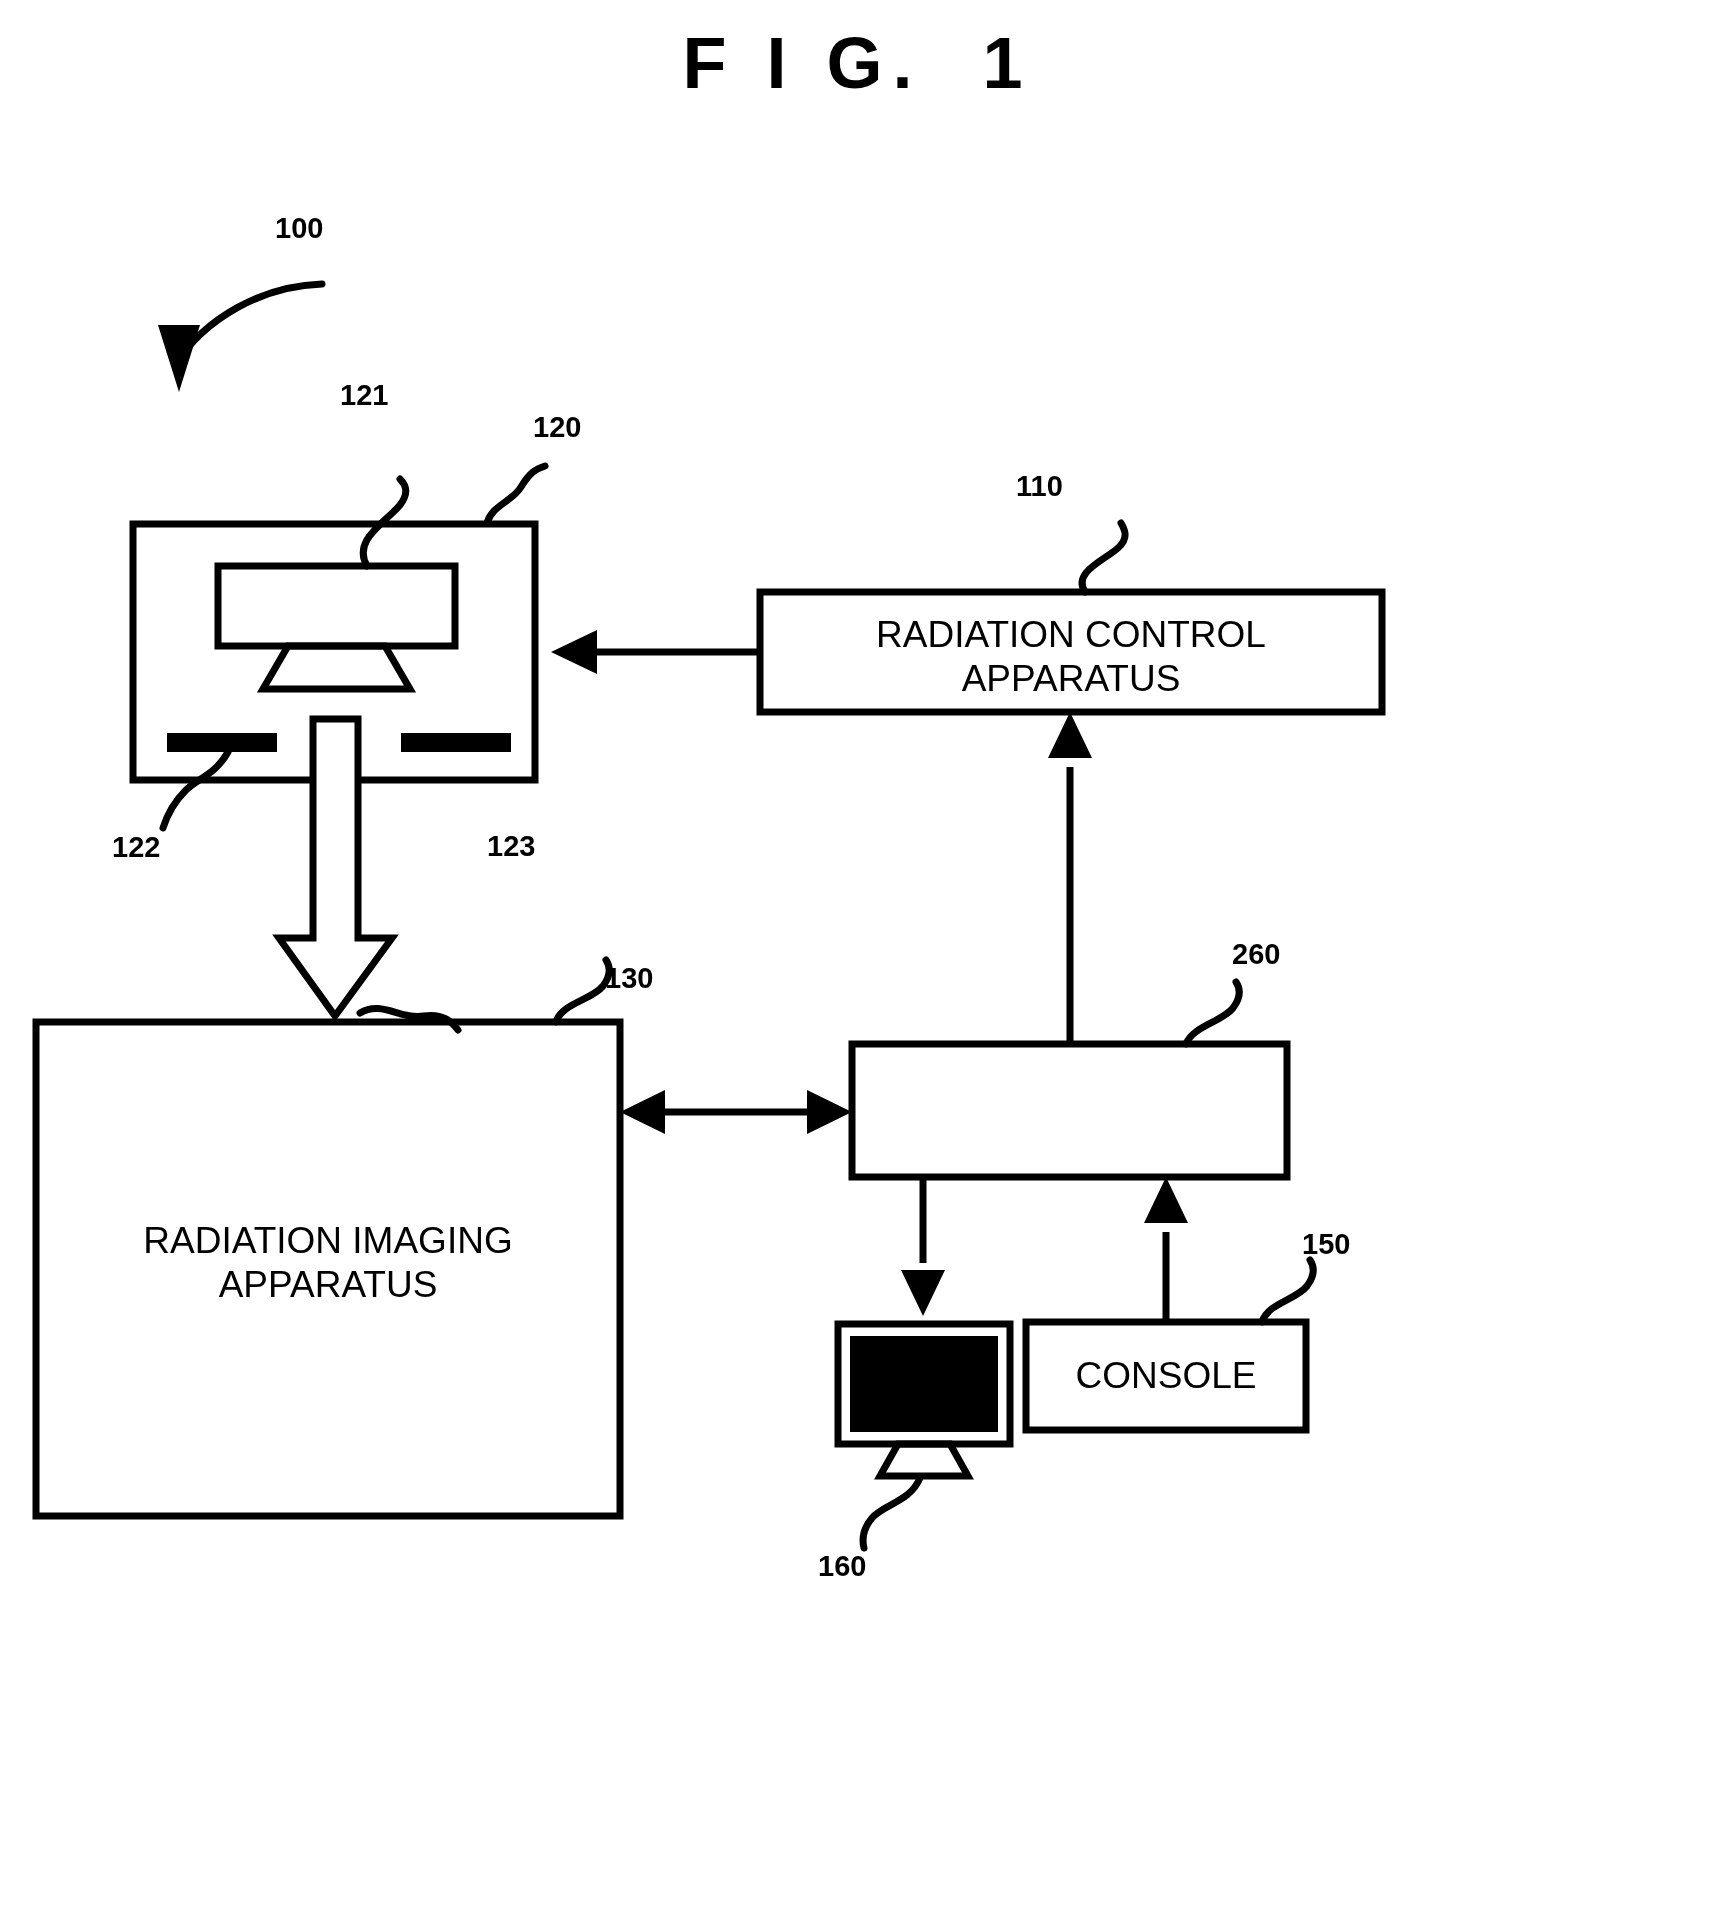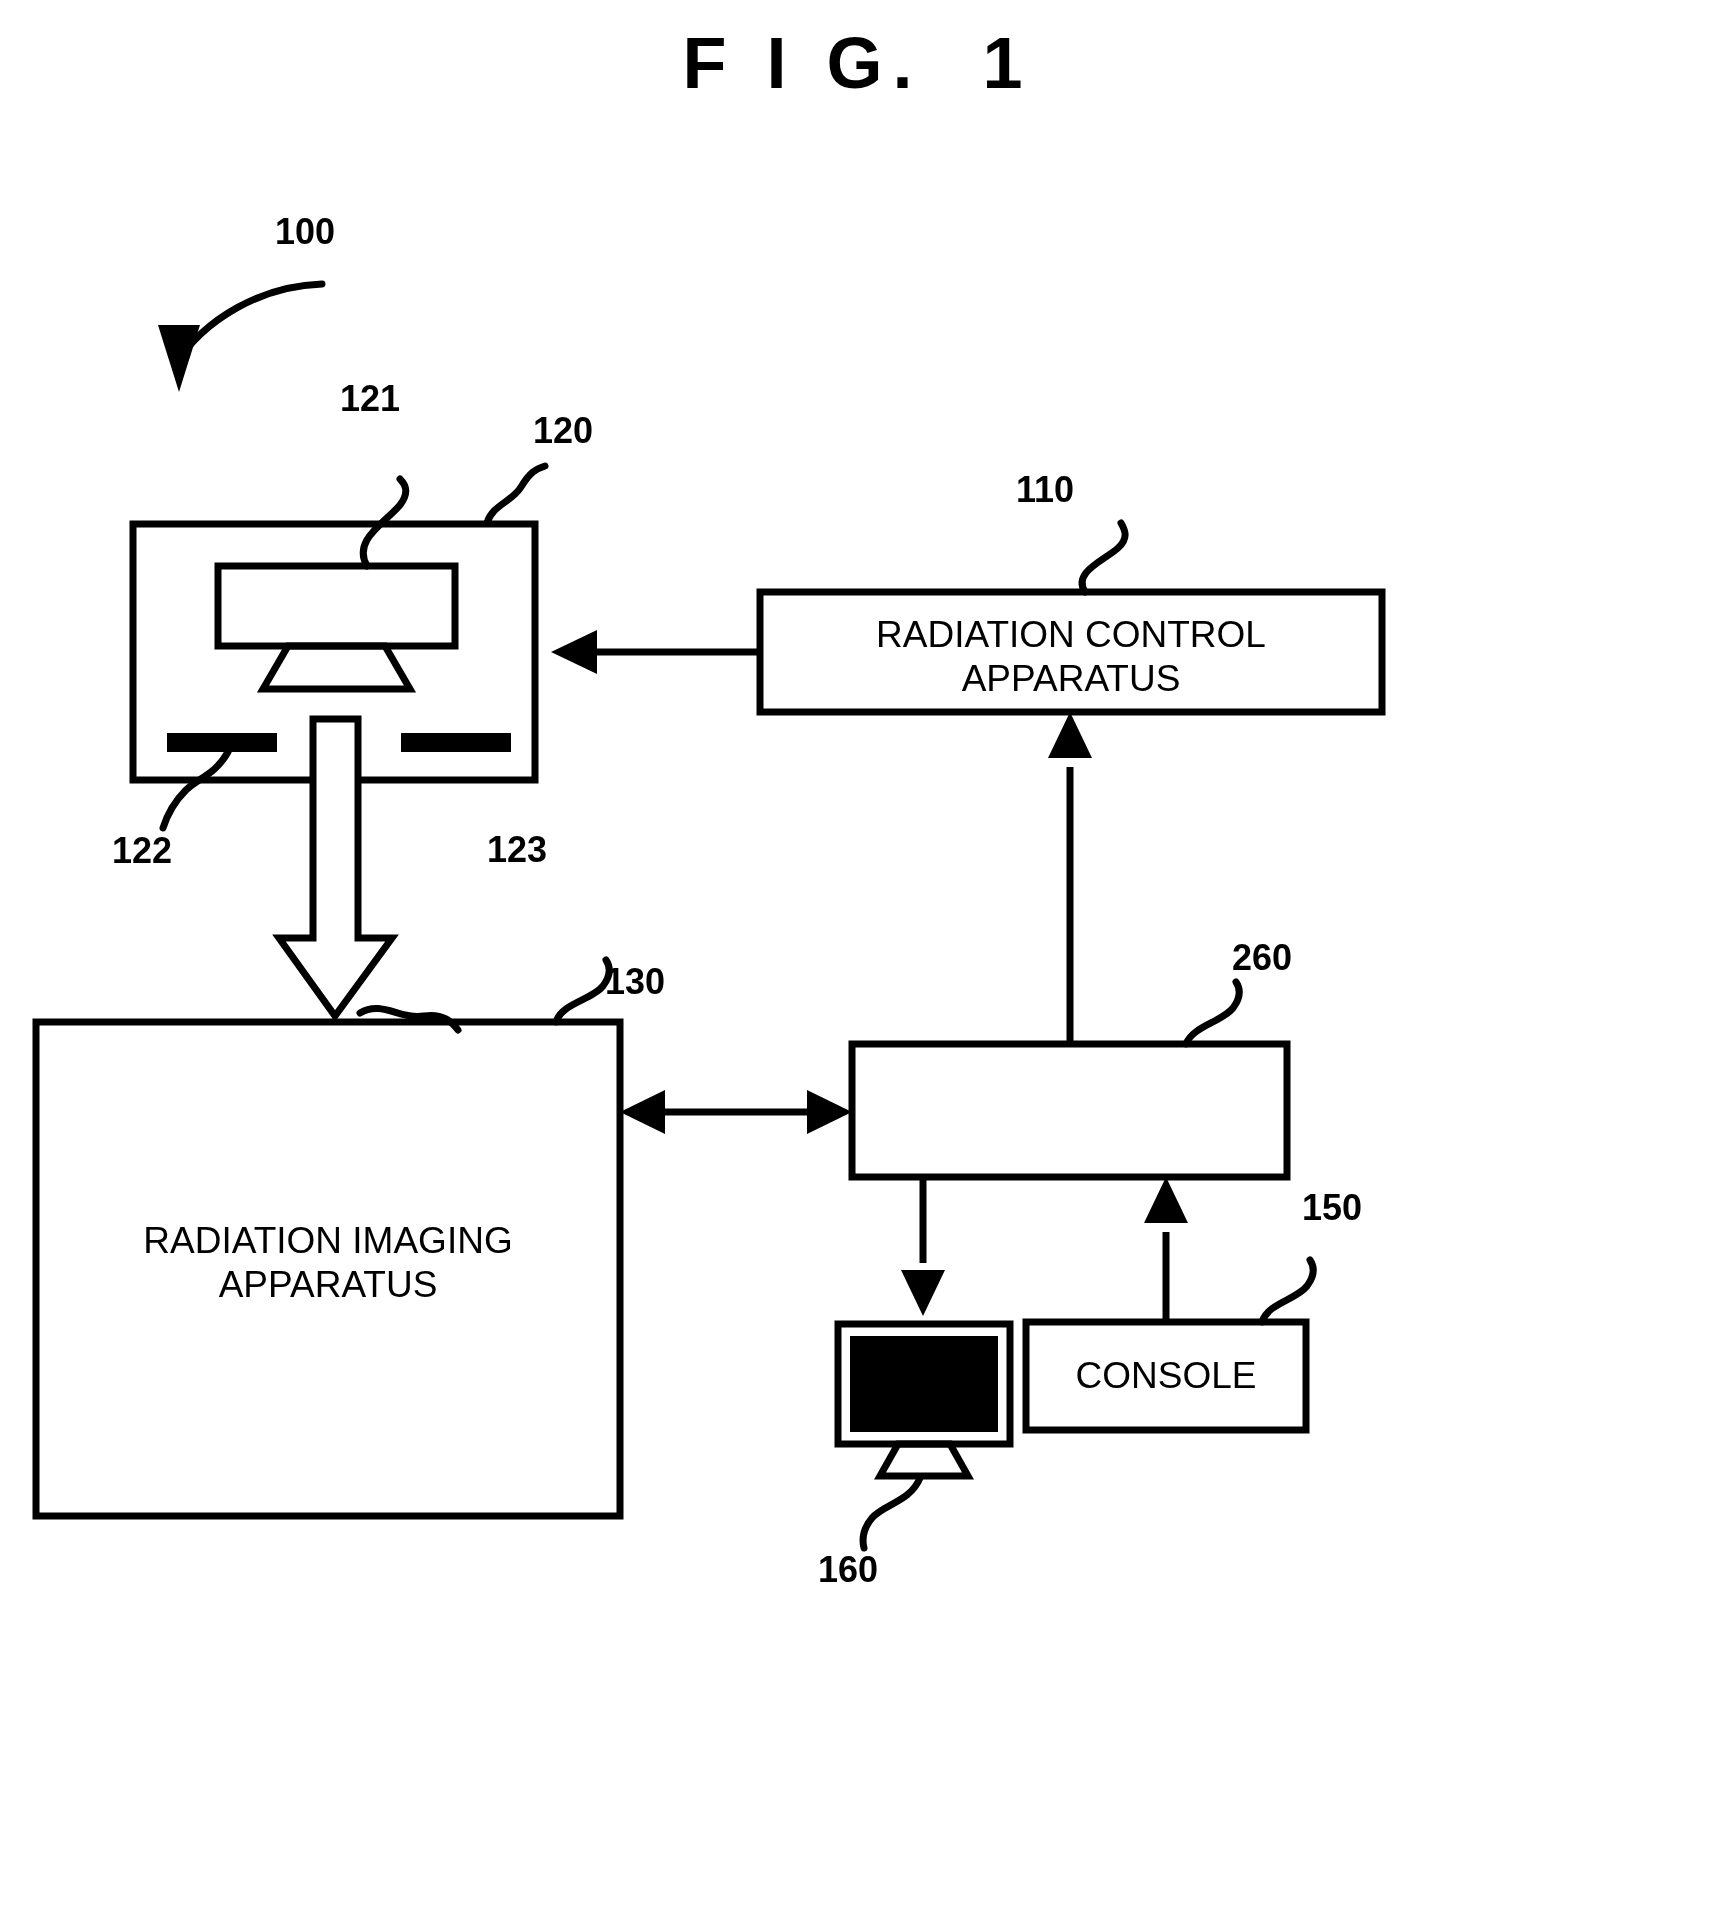--- a/index.html
+++ b/index.html
@@ -36,21 +36,21 @@
     width: 1715px;
     text-align: center;
     font-size: 72px;
     font-weight: bold;
     letter-spacing: 10px;
     font-family: "Liberation Sans", sans-serif;
     white-space: pre;
   }
   .ref-num {
     position: absolute;
-    font-size: 36px;
+    font-size: 29px;
     font-weight: bold;
     font-family: "Liberation Sans", sans-serif;
     white-space: nowrap;
     line-height: 1;
   }
   .box-label {
     position: absolute;
     font-size: 37px;
     font-weight: normal;
     font-family: "Liberation Sans", sans-serif;
@@ -174,21 +174,21 @@
   <div class="ref-num" style="left:340px; top:381px;">121</div>
 
   <div class="ref-num" style="left:112px; top:833px;">122</div>
 
   <div class="ref-num" style="left:487px; top:832px;">123</div>
 
   <div class="ref-num" style="left:605px; top:964px;">130</div>
 
   <div class="ref-num" style="left:1232px; top:940px;">260</div>
 
-  <div class="ref-num" style="left:1302px; top:1190px;">150</div>
+  <div class="ref-num" style="left:1302px; top:1230px;">150</div>
 
   <div class="ref-num" style="left:818px; top:1552px;">160</div>
 
   <div class="box-label" style="left:760px; top:613px; width:622px;">RADIATION CONTROL
 APPARATUS</div>
 
   <div class="box-label" style="left:36px; top:1219px; width:584px;">RADIATION IMAGING
 APPARATUS</div>
 
 

